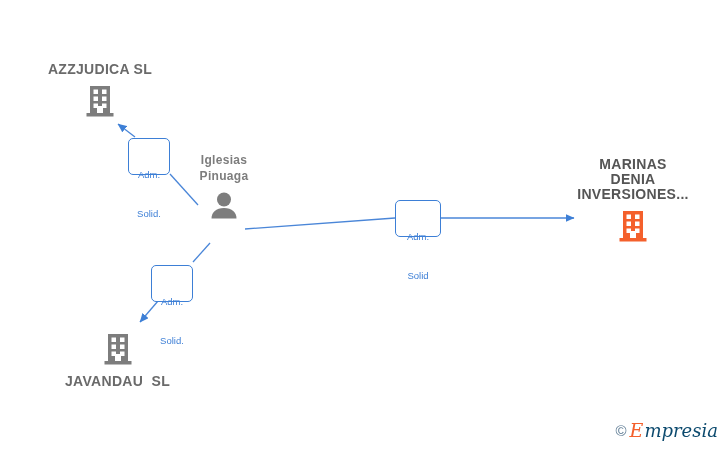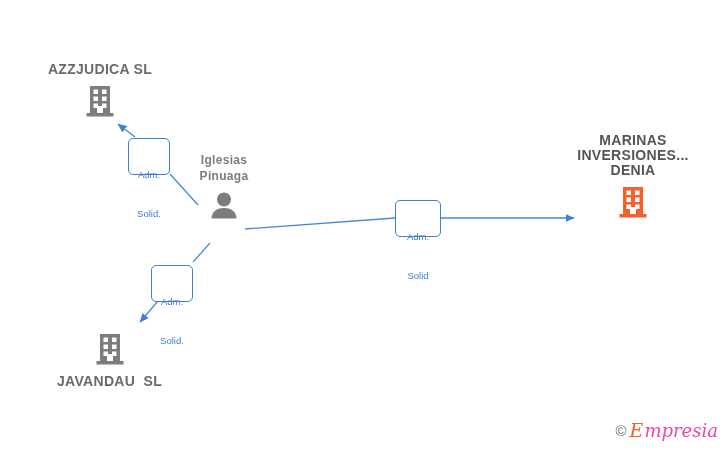--- a/index.html
+++ b/index.html
@@ -90,21 +90,21 @@
     line-height: 15px;
   }
   #watermark .wm-e {
     color: #f4602c;
     font-family: "DejaVu Serif", serif;
     font-style: italic;
     font-size: 19px;
     line-height: 19px;
   }
   #watermark .wm-rest {
-    color: #ec4899;
+    color: #0c4a6e;
     font-family: "DejaVu Serif", serif;
     font-style: italic;
     font-size: 18px;
     line-height: 19px;
     margin-left: -2px;
   }
 </style>
 </head>
 <body>
 
@@ -168,39 +168,39 @@
 
   <div class="node" style="left:160px; top:152px; width:128px;">
     <div class="node-label person">Iglesias</div>
     <div class="node-label person">Pinuaga</div>
     <svg class="glyph" width="32" height="30" viewBox="0 0 32 30" style="margin-top:7px;">
       <circle cx="16" cy="8.5" r="7" fill="#7d7d7d"></circle>
       <path d="M16,17 C24,17 28.5,21.5 28.5,27.5 L3.5,27.5 C3.5,21.5 8,17 16,17 Z" fill="#7d7d7d"></path>
     </svg>
   </div>
 
-  <div class="node" style="left:32px; top:332px; width:155px;">
+  <div class="node" style="left:40px; top:332px; width:155px;">
     <svg class="glyph" width="30" height="34" viewBox="0 0 30 34">
       <rect x="5" y="2" width="20" height="27" fill="#7d7d7d"></rect>
       <rect x="1.5" y="29" width="27" height="3.5" fill="#7d7d7d"></rect>
       <rect x="8.5" y="5.5" width="4.5" height="4.5" fill="#ffffff"></rect>
       <rect x="17" y="5.5" width="4.5" height="4.5" fill="#ffffff"></rect>
       <rect x="8.5" y="12.5" width="4.5" height="4.5" fill="#ffffff"></rect>
       <rect x="17" y="12.5" width="4.5" height="4.5" fill="#ffffff"></rect>
       <rect x="8.5" y="19.5" width="4.5" height="4.5" fill="#ffffff"></rect>
       <rect x="17" y="19.5" width="4.5" height="4.5" fill="#ffffff"></rect>
       <rect x="12" y="22" width="6" height="7" fill="#ffffff"></rect>
     </svg>
     <div class="node-label company" style="margin-top:8px;">JAVANDAU  SL</div>
   </div>
 
-  <div class="node" style="left:562px; top:133px; width:142px;">
+  <div class="node" style="left:562px; top:157px; width:142px;">
     <div class="node-label company highlight">MARINAS</div>
+    <div class="node-label company highlight">DENIA</div>
     <div class="node-label company highlight">INVERSIONES...</div>
-    <div class="node-label company highlight">DENIA</div>
     <svg class="glyph" width="30" height="34" viewBox="0 0 30 34" style="margin-top:7px;">
       <rect x="5" y="2" width="20" height="27" fill="#f4602c"></rect>
       <rect x="1.5" y="29" width="27" height="3.5" fill="#f4602c"></rect>
       <rect x="8.5" y="5.5" width="4.5" height="4.5" fill="#ffffff"></rect>
       <rect x="17" y="5.5" width="4.5" height="4.5" fill="#ffffff"></rect>
       <rect x="8.5" y="12.5" width="4.5" height="4.5" fill="#ffffff"></rect>
       <rect x="17" y="12.5" width="4.5" height="4.5" fill="#ffffff"></rect>
       <rect x="8.5" y="19.5" width="4.5" height="4.5" fill="#ffffff"></rect>
       <rect x="17" y="19.5" width="4.5" height="4.5" fill="#ffffff"></rect>
       <rect x="12" y="22" width="6" height="7" fill="#ffffff"></rect>

